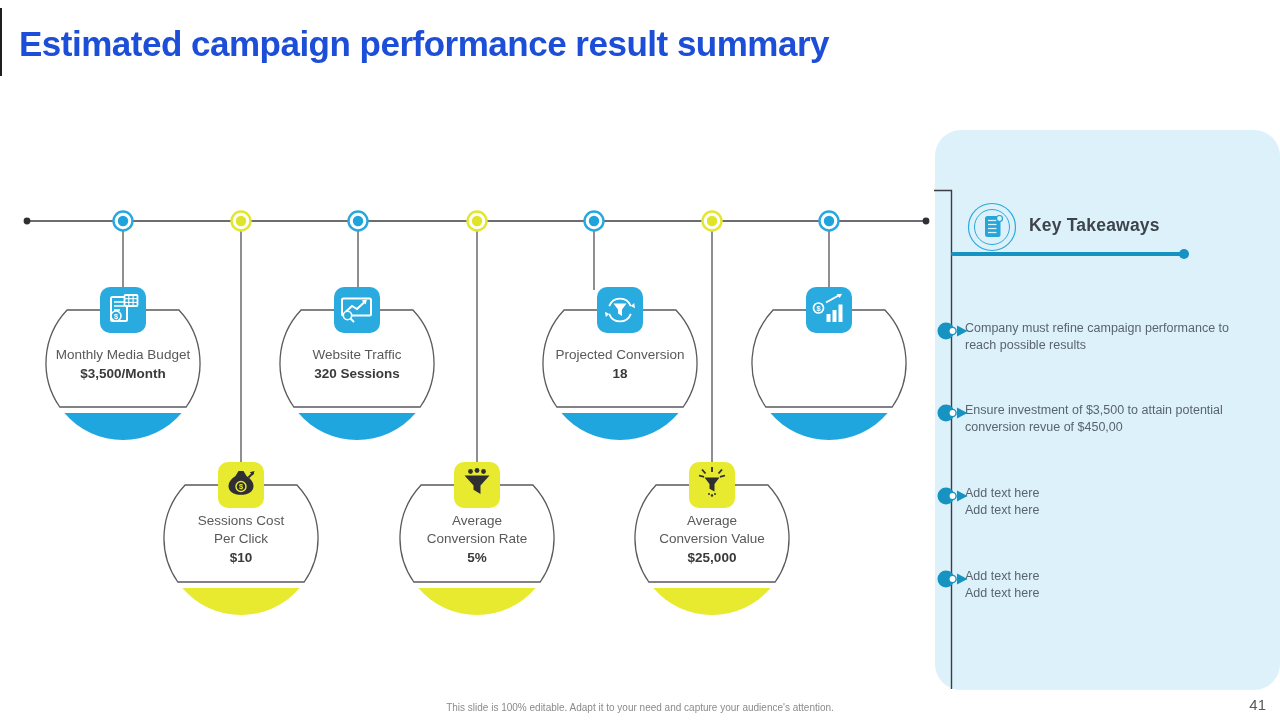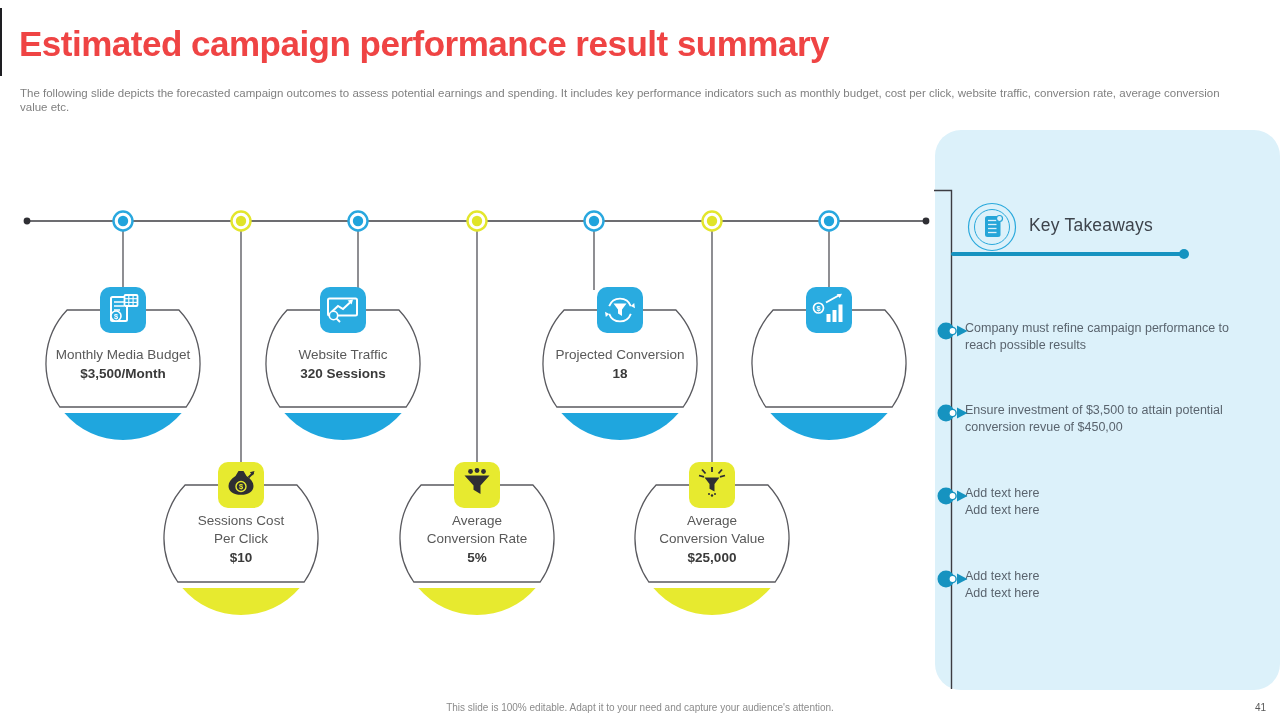--- a/index.html
+++ b/index.html
@@ -3,21 +3,21 @@
 <meta charset="utf-8">
 <style>
   html,body{margin:0;padding:0;background:#e8e8e8;}
   .slide{
     position:relative; width:1280px; height:720px; background:#ffffff;
     font-family:"Liberation Sans", sans-serif; overflow:hidden;
   }
   .accent-bar{position:absolute; left:0; top:8px; width:2px; height:68px; background:#1e1e22;}
   .title{
     position:absolute; left:19px; top:24px; margin:0; width:1000px;
-    font-size:35px; font-weight:700; letter-spacing:-0.5px; color:#ef4444; line-height:40px;
+    font-size:35px; font-weight:700; letter-spacing:-0.5px; color:#1d4ed8; line-height:40px;
   }
   .subtitle{
     position:absolute; left:20px; top:86px; margin:0; width:1210px;
     font-size:11.5px; color:#808080; line-height:14px;
   }
   
   .panel{
     position:absolute; left:935px; top:130px; width:345px; height:560px;
     background:#DCF1FA; border-radius:26px; z-index:0;
   }
@@ -45,44 +45,43 @@
     position:absolute; left:8px; right:8px; top:40px; height:92px;
     display:flex; flex-direction:column; justify-content:center; align-items:center;
     text-align:center; z-index:4;
   }
   .node-label{white-space:pre-line; font-size:13.5px; color:#595959; line-height:18px;}
   .node-value{font-size:13.5px; font-weight:700; color:#3a3a3a; line-height:19px; white-space:pre-line;}
   
   .kt-icon{position:absolute; left:966px; top:201px; width:52px; height:52px; z-index:3;}
   .kt-title{
     position:absolute; left:1029px; top:215px; z-index:3;
-    font-size:17.5px; font-weight:400; color:#3e444c; letter-spacing:0.2px;
+    font-size:17.5px; font-weight:700; color:#3e444c; letter-spacing:0.2px;
   }
   .kt-underline{position:absolute; left:951px; top:252px; width:232px; height:4px; background:#1693C0; border-radius:2px; z-index:3;}
   .kt-underline-dot{position:absolute; left:1179px; top:249px; width:10px; height:10px; border-radius:50%; background:#1693C0; z-index:3;}
   .kt-bullet{position:absolute; left:936px; width:320px; z-index:3;}
   .kt-bullet .marker{position:absolute; left:0; top:1px;}
   .bullet-text{
     margin-left:29px; width:278px; font-size:12.5px; line-height:16.5px;
     color:#5a646e; white-space:pre-line;
   }
   .footer{
     position:absolute; left:0; bottom:7px; width:1280px; text-align:center;
     font-size:10px; color:#8b8b8b; z-index:1;
   }
-  .page-number{position:absolute; right:14px; bottom:7px; font-size:10px; color:#595959; z-index:3;margin-left:27px;}
+  .page-number{position:absolute; right:14px; bottom:7px; font-size:15px; color:#595959; z-index:3;margin-left:27px;}
 </style>
 </head>
 <body>
 
 <div class="slide">
 
   <div class="accent-bar"></div>
   <h1 class="title">Estimated campaign performance result summary</h1>
-  <p class="subtitle">The following slide depicts the forecasted campaign outcomes to assess potential earnings and spending. It includes key performance indicators such as monthly budget, cost per click, website traffic, conversion rate, average conversion value etc.</p>
 
   <div class="panel"></div>
 
   <svg class="overlay" width="1280" height="720" viewBox="0 0 1280 720">
     <line class="tl-line" x1="27" y1="221" x2="926" y2="221"></line>
     <line class="connector" x1="123" y1="221" x2="123" y2="290"></line>
     <line class="connector" x1="358" y1="221" x2="358" y2="290"></line>
     <line class="connector" x1="594" y1="221" x2="594" y2="290"></line>
     <line class="connector" x1="829" y1="221" x2="829" y2="290"></line>
     <line class="connector" x1="241" y1="221" x2="241" y2="465"></line>
@@ -130,21 +129,21 @@
         <circle cx="16" cy="29" r="5" fill="#29ABE0" stroke="#fff" stroke-width="1.6"></circle>
         <text x="16" y="31.8" font-size="7.5" font-weight="bold" fill="#fff" text-anchor="middle">$</text>
       </svg>
     </div>
     <div class="node-text">
       <div class="node-label">Monthly Media Budget</div>
       <div class="node-value">$3,500/Month</div>
     </div>
   </div>
 
-  <div class="node top blue" style="left:258px">
+  <div class="node top blue" style="left:272px">
     <svg class="node-shape" width="170" height="170" viewBox="0 0 170 170">
       <path class="barrel" d="M29.1 32 L140.9 32 A77 77 0 0 1 148.2 129 L21.8 129 A77 77 0 0 1 29.1 32 Z"></path>
       <path class="crescent" d="M26.4 135 A77 77 0 0 0 143.6 135 Z"></path>
     </svg>
     <div class="node-icon blue">
       <svg width="46" height="46" viewBox="0 0 46 46">
         <rect x="8" y="11.5" width="29" height="17" rx="1.5" fill="none" stroke="#fff" stroke-width="2"></rect>
         <polyline points="12,24.5 18,19 23,22 30,15.5" fill="none" stroke="#fff" stroke-width="2"></polyline>
         <path d="M33 12.5 L27.6 13.6 L31.6 17.6 Z" fill="#fff"></path>
         <circle cx="13.5" cy="28.5" r="4.2" fill="#29ABE0" stroke="#fff" stroke-width="1.6"></circle>

